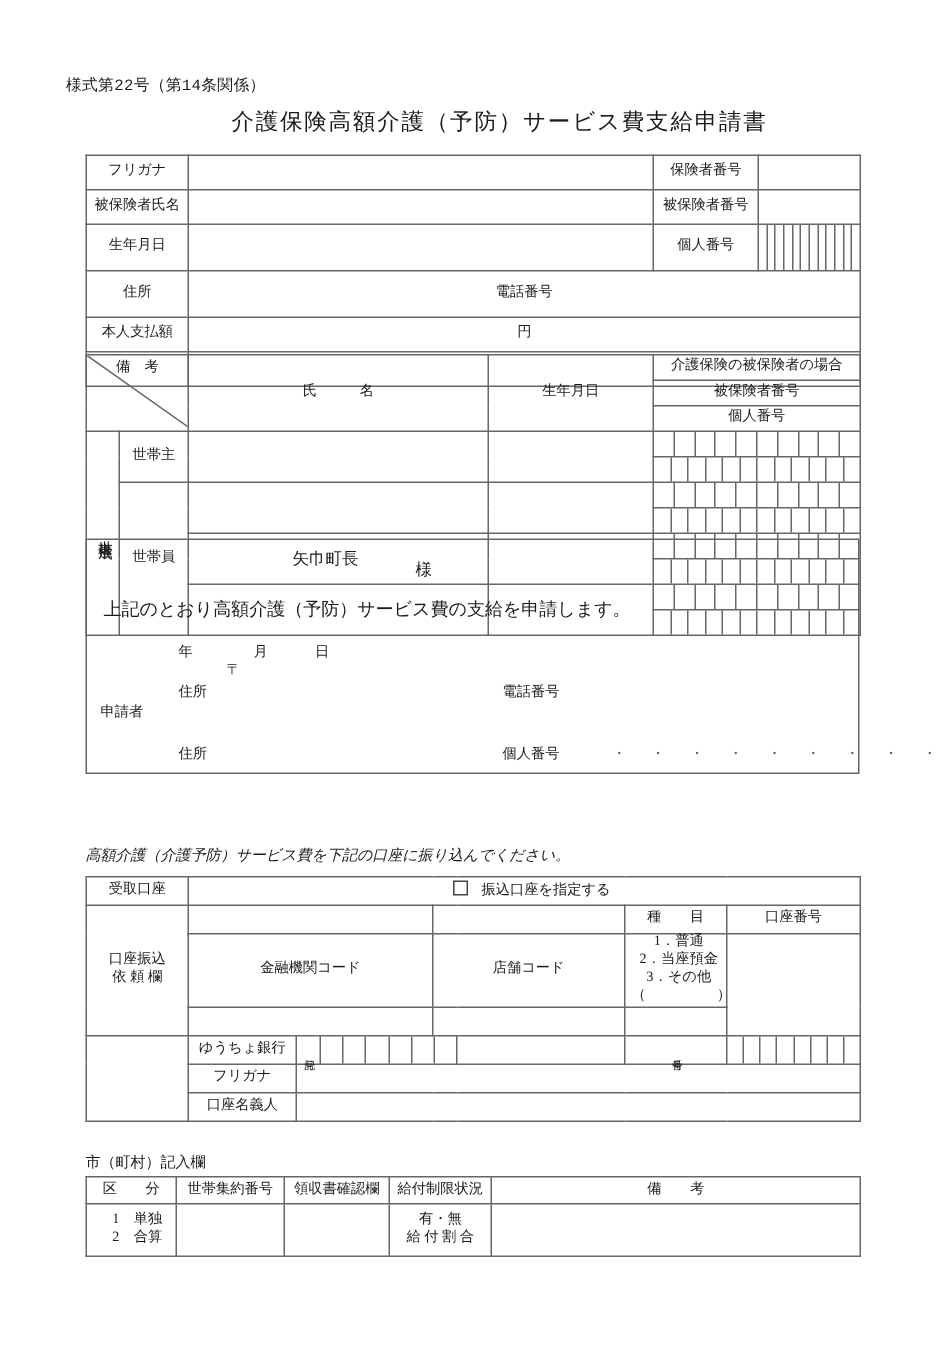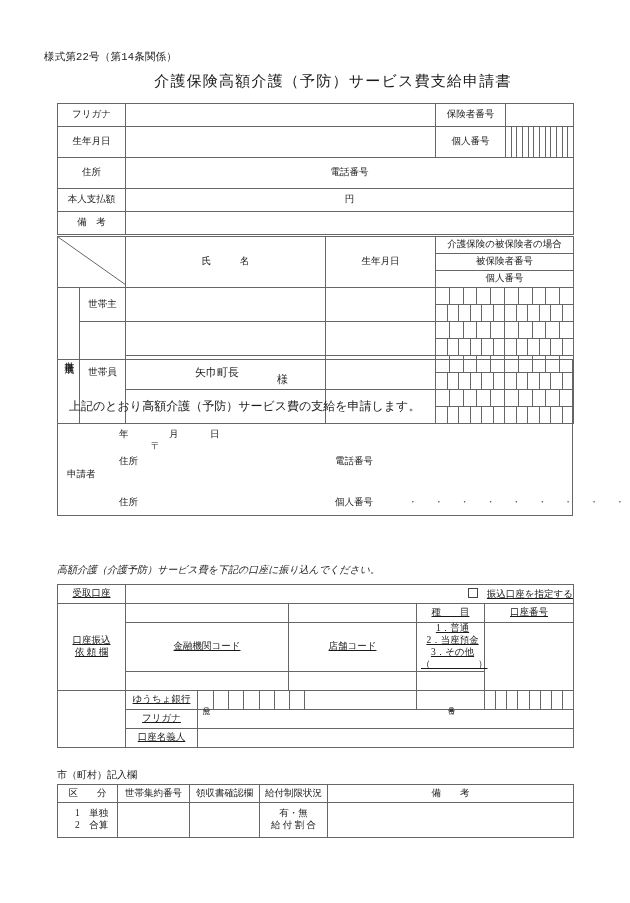--- a/index.html
+++ b/index.html
@@ -128,21 +128,21 @@
     font-style: italic;
   }
 
   
   #tbl-bank {
     position: absolute;
     left: 57px;
     top: 584px;
     width: 516px;
   }
-  #tbl-bank td { height: 18px; text-decoration: underline; }
+  #tbl-bank td { height: 18px; }
   .chk {
     display: inline-block;
     width: 8px; height: 8px;
     border: 1px solid #444;
     vertical-align: -1px;
     margin-right: 9px;
   }
   .opt-list {
     text-align: left;
     padding-left: 4px !important;
@@ -191,20 +191,26 @@
       <col style="width:68px">
         <col style="width:310px">
         <col style="width:70px">
         <col style="width:68px">
     </colgroup>
     <tbody>
       <tr>
         <td>フリガナ</td>
         <td></td>
         <td>保険者番号</td>
+        <td></td>
+      </tr>
+      <tr>
+        <td>被保険者氏名</td>
+        <td></td>
+        <td>被保険者番号</td>
         <td></td>
       </tr>
       <tr>
         <td class="tall">生年月日</td>
         <td class="tall"></td>
         <td class="tall">個人番号</td>
         <td class="tall mn-cell">
           <span class="mn-row" id="mn-main">
               <i></i>
               <i></i>
@@ -448,21 +454,21 @@
         <col style="width:16px">
       <col style="width:75px">
         <col style="width:16px">
         <col style="width:112px">
       <col style="width:68px">
         <col style="width:89px">
     </colgroup>
     <tbody>
       <tr>
         <td rowspan="2">受取口座</td>
-        <td colspan="7" rowspan="2" style="text-align:right; padding-left:10px !important;margin-top:16px;">
+        <td colspan="7" rowspan="2" style="text-align:center; padding-left:10px !important;margin-top:16px;">
           <span class="chk"></span><span>振込口座を指定する</span>
         </td>
       </tr>
       <tr></tr>
 
       <tr>
         <td rowspan="4">
           <div>口座振込</div>
           <div>依 頼 欄</div>
         </td>

